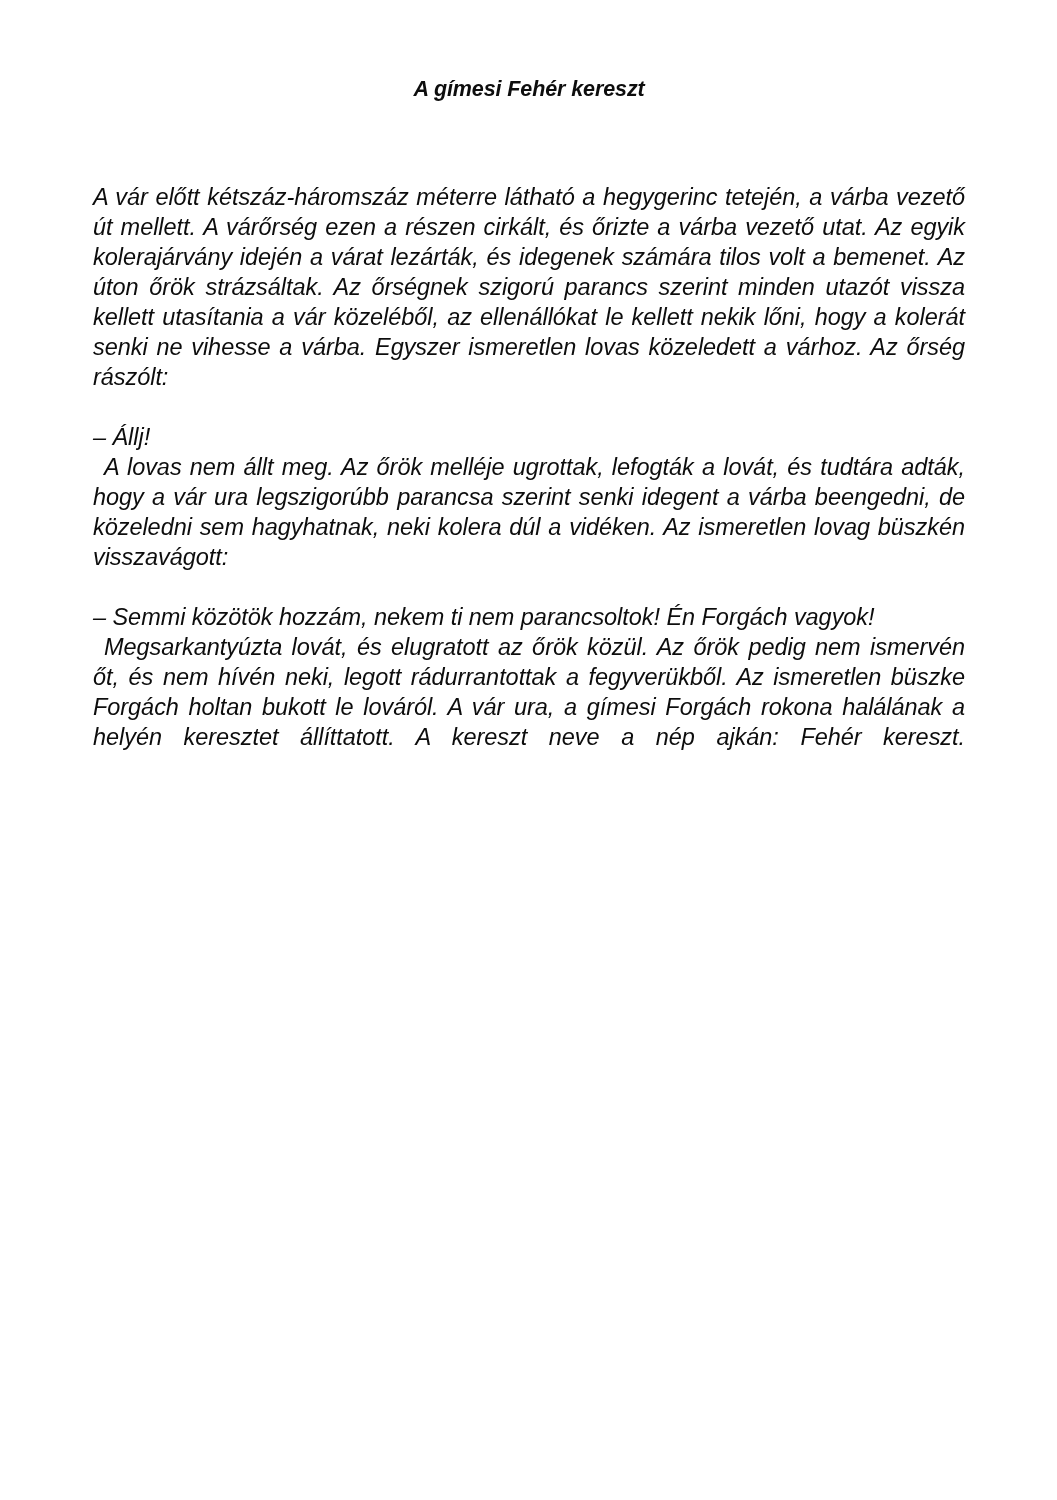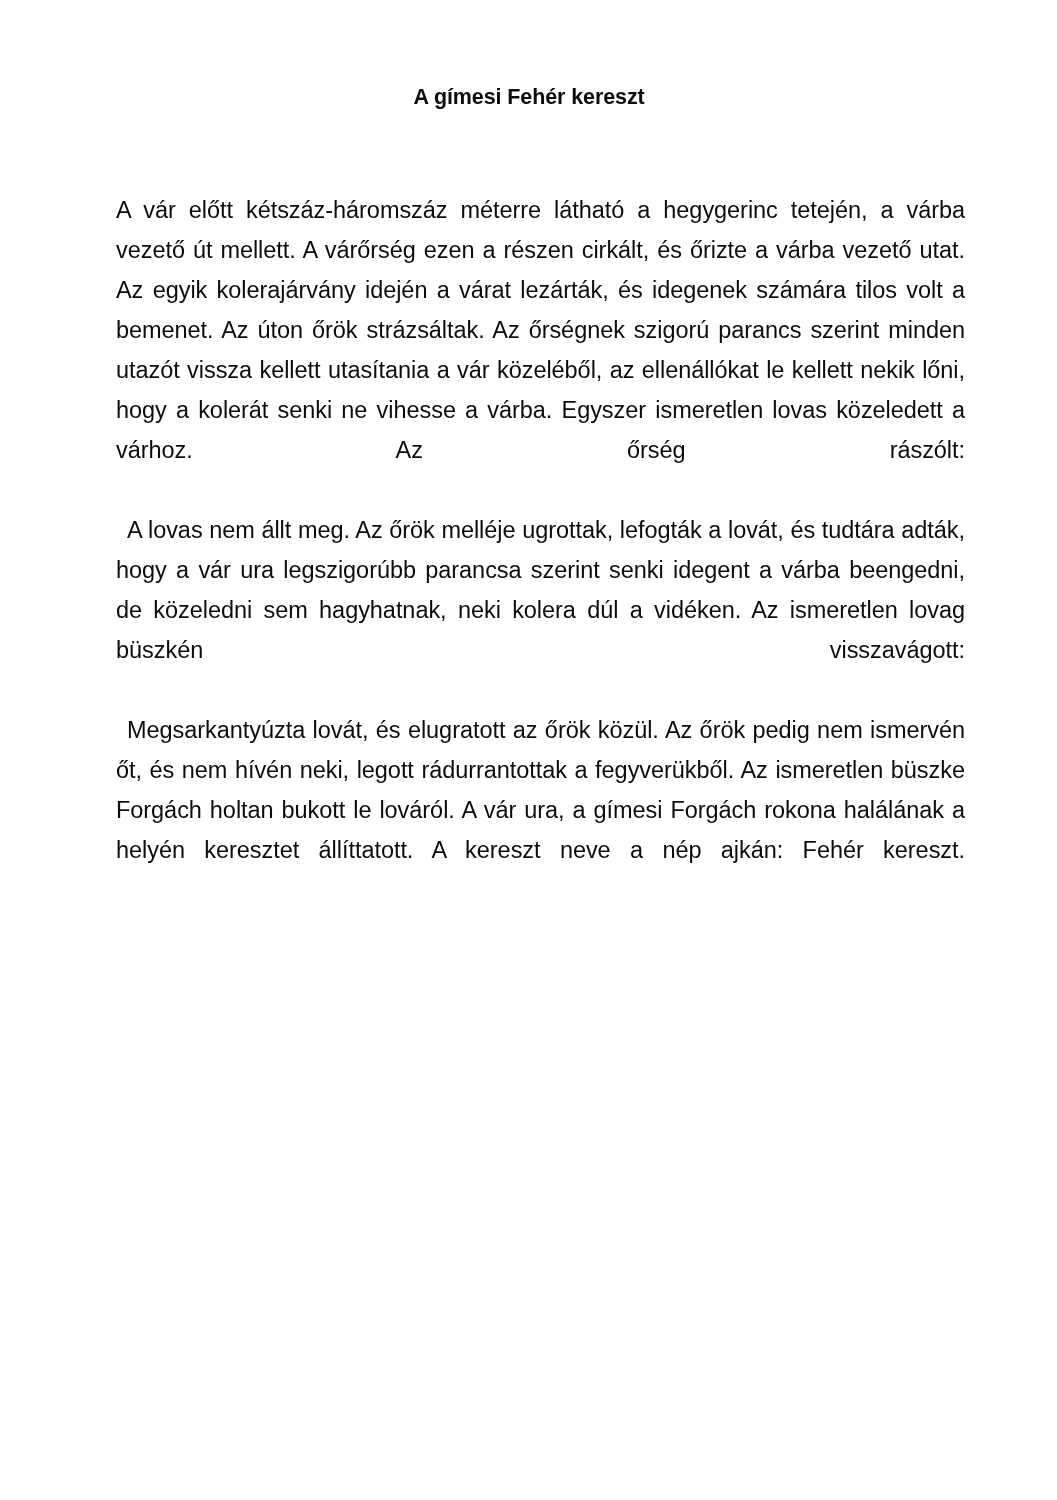--- a/index.html
+++ b/index.html
@@ -16,41 +16,41 @@
     margin: 0 auto;
     overflow: hidden;
     box-sizing: border-box;
     font-family: "Liberation Sans", sans-serif;
     color: #0d0d0d;
     -webkit-font-smoothing: antialiased;
   }
   .content {
     position: absolute;
     left: 93px;
-    top: 84px;
+    top: 76px;
     width: 872px;
+    font-style: italic;
   }
   .doc-title {
     font-size: 21.5px;
     font-weight: bold;
     text-align: center;
     line-height: 1.3;
     letter-spacing: -0.1px;
     margin: 0;
     color: #0d0d0d;
   }
   .spacer-after-title {
     height: 78px;
   }
   .body-block {
     font-size: 23.5px;
-    line-height: 40px;
+    line-height: 30px;
     color: #0d0d0d;
     letter-spacing: -0.05px;
-    margin-left: 23px;
   }
   p.para {
     margin: 0;
     text-align: justify;
     text-justify: inter-word;
     -webkit-hyphens: none;
     hyphens: none;
   }
   
   p.dialogue {
@@ -75,23 +75,25 @@
   <div class="content">
 
     <h1 class="doc-title">A gímesi Fehér kereszt</h1>
 
     <div class="spacer-after-title"></div>
 
     <div class="body-block">
 
       <p class="para">A vár előtt kétszáz-háromszáz méterre látható a hegygerinc tetején, a várba vezető út mellett. A várőrség ezen a részen cirkált, és őrizte a várba vezető utat. Az egyik kolerajárvány idején a várat lezárták, és idegenek számára tilos volt a bemenet. Az úton őrök strázsáltak. Az őrségnek szigorú parancs szerint minden utazót vissza kellett utasítania a vár közeléből, az ellenállókat le kellett nekik lőni, hogy a kolerát senki ne vihesse a várba. Egyszer ismeretlen lovas közeledett a várhoz. Az őrség rászólt:</p>
 
+      <p class="dialogue">– Állj!</p>
 
       <p class="para indented">A lovas nem állt meg. Az őrök melléje ugrottak, lefogták a lovát, és tudtára adták, hogy a vár ura legszigorúbb parancsa szerint senki idegent a várba beengedni, de közeledni sem hagyhatnak, neki kolera dúl a vidéken. Az ismeretlen lovag büszkén visszavágott:</p>
 
+      <p class="dialogue">– Semmi közötök hozzám, nekem ti nem parancsoltok! Én Forgách vagyok!</p>
 
       <p class="para indented">Megsarkantyúzta lovát, és elugratott az őrök közül. Az őrök pedig nem ismervén őt, és nem hívén neki, legott rádurrantottak a fegyverükből. Az ismeretlen büszke Forgách holtan bukott le lováról. A vár ura, a gímesi Forgách rokona halálának a helyén keresztet állíttatott. A kereszt neve a nép ajkán: Fehér kereszt.</p>
 
     </div>
 
   </div>
 
 </div>
 
 </body></html>

